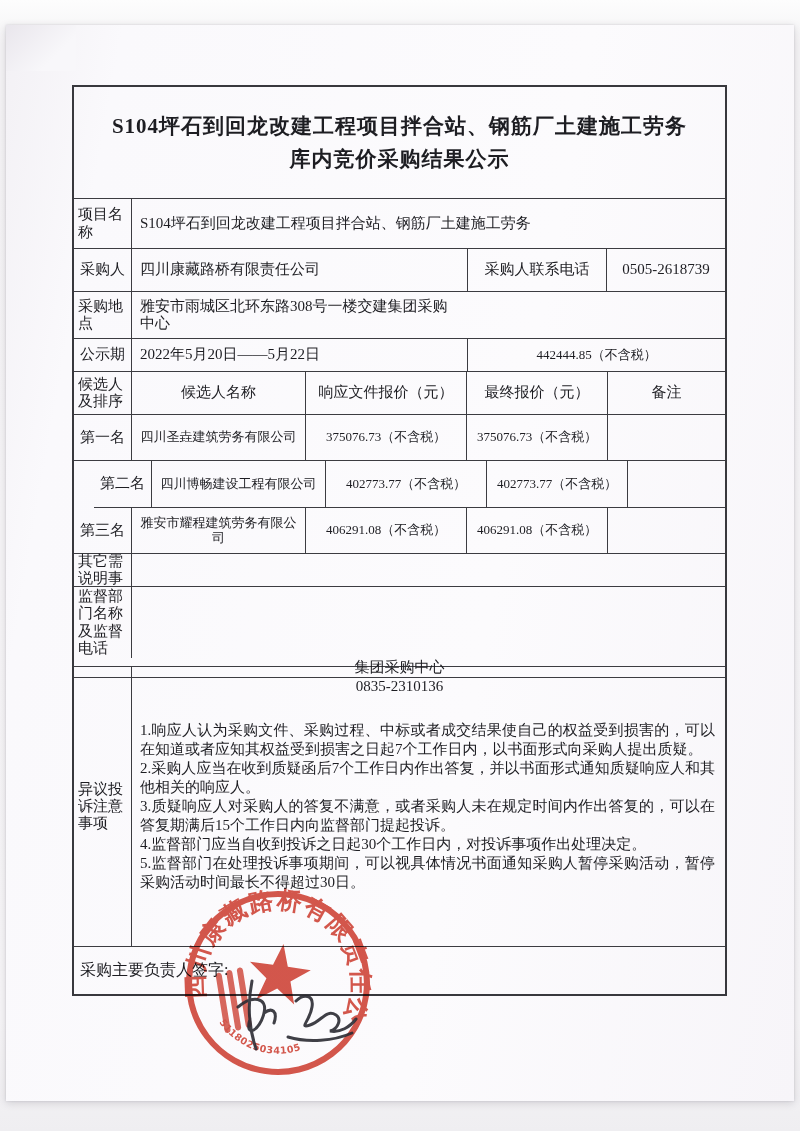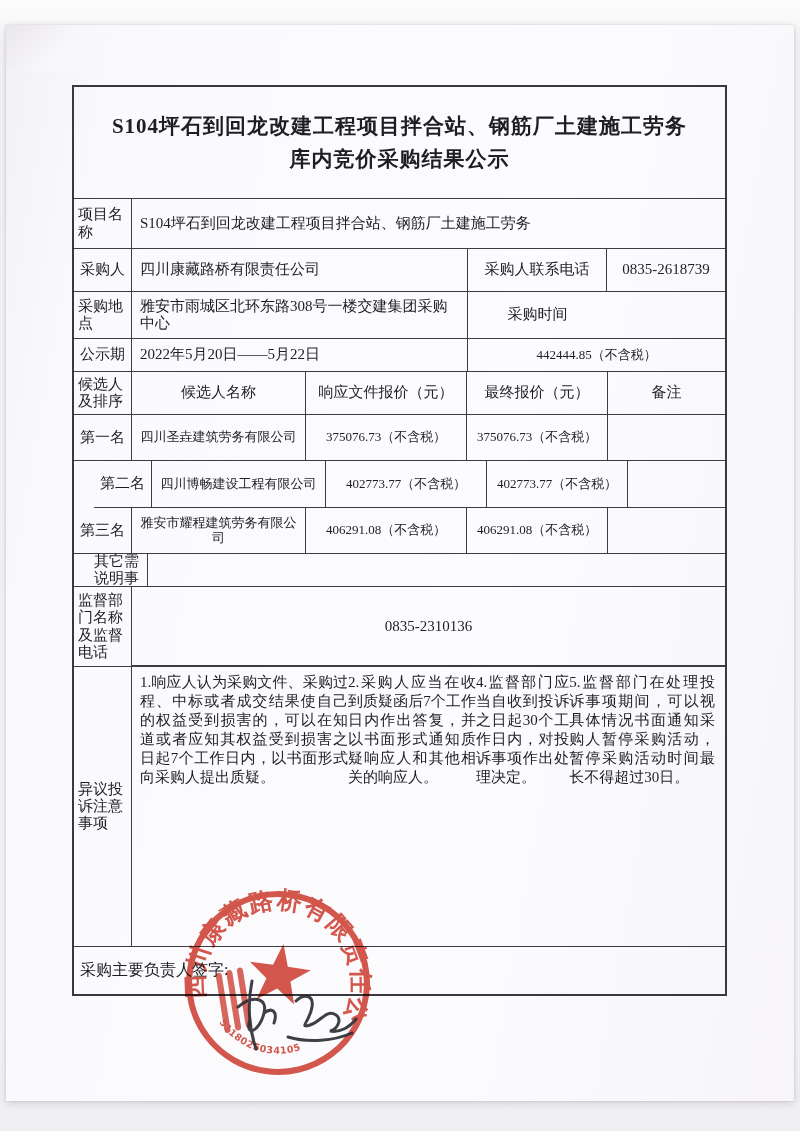--- a/index.html
+++ b/index.html
@@ -32,34 +32,34 @@
   .lft { justify-content:flex-start; text-align:left; padding:1px 8px; }
   .grow { flex:1 1 auto; }
   .title-row { height:112px; flex-direction:column; justify-content:center; align-items:center; }
   .title-line { font-size:21px; font-weight:bold; letter-spacing:1px; line-height:1.55; }
   .h-project { height:50px;font-family:Liberation Serif, serif; }
   .h-purchaser { height:43px; }
   .h-location { height:47px; }
   .h-period { height:33px; }
   .h-cheader { height:43px; }
   .h-cand1 { height:46px; } .h-cand2 { height:47px;margin-left:20px; } .h-cand3 { height:46px; }
-  .h-other { height:33px;padding-left:16px; }
-  .h-superv { height:80px; }
+  .h-other { height:33px; }
+  .h-superv { height:80px;flex-direction:column; }
   .h-objection { height:280px; }
   .h-sign { height:47px; }
   .w-info-val { width:336px; flex:none; }
   .w-info-lbl2 { width:139px; flex:none; }
   .w-name { width:174px; flex:none;font-family:Liberation Serif, serif; }
   .w-bid { width:161px; flex:none; }
   .w-final { width:141px; flex:none;text-align:right; }
   .small { font-size:13px; }
   .superv-stack { flex:1 1 auto; display:flex; flex-direction:column; }
   .superv-stack .sub { flex:1 1 50%; display:flex; align-items:center; justify-content:center; font-size:15px; }
   .superv-stack .sub:first-child { border-bottom:1.5px solid #3c3c41; }
-  .objection-body { flex:1 1 auto; padding:6px 10px 6px 8px; display:flex; flex-direction:row; justify-content:center; }
+  .objection-body { flex:1 1 auto; padding:6px 10px 6px 8px; display:flex; flex-direction:column; justify-content:center; }
   .objection-body p { font-size:15px; line-height:19px; text-align:justify; }
   .sign-cell { width:100%; display:flex; align-items:center; padding-left:6px; font-size:16px; }
   .stamp {
     position:absolute; left:176px; top:862px; width:192px; height:192px;
     transform:rotate(8deg); opacity:.85; mix-blend-mode:multiply; z-index:5;
   }
   .signature { position:absolute; left:212px; top:942px; width:160px; height:100px; z-index:6; }
 </style>
 </head>
 <body>
@@ -76,27 +76,26 @@
 
     <div class="row h-project">
       <div class="cell lbl">项目名称</div>
       <div class="cell lft grow">S104坪石到回龙改建工程项目拌合站、钢筋厂土建施工劳务</div>
     </div>
 
     <div class="row h-purchaser">
       <div class="cell lbl">采购人</div>
       <div class="cell lft w-info-val">四川康藏路桥有限责任公司</div>
       <div class="cell ctr w-info-lbl2">采购人联系电话</div>
-      <div class="cell ctr grow">0835-2618739</div>
+      <div class="cell ctr grow">0505-2618739</div>
     </div>
 
     <div class="row h-location">
       <div class="cell lbl">采购地点</div>
       <div class="cell lft w-info-val">雅安市雨城区北环东路308号一楼交建集团采购中心</div>
-      <div class="cell ctr w-info-lbl2">采购时间</div>
     </div>
 
     <div class="row h-period">
       <div class="cell lbl">公示期</div>
       <div class="cell lft w-info-val">2022年5月20日——5月22日</div>
       <div class="cell ctr grow small">442444.85（不含税）</div>
     </div>
 
     <div class="row h-cheader">
       <div class="cell lbl">候选人及排序</div>
@@ -131,29 +130,31 @@
     </div>
 
     <div class="row h-other">
       <div class="cell lbl">其它需说明事</div>
       <div class="cell lft grow"></div>
     </div>
 
     <div class="row h-superv">
       <div class="cell lbl">监督部门名称及监督电话</div>
       <div class="superv-stack">
+        <div class="sub">集团采购中心</div>
         <div class="sub">0835-2310136</div>
       </div>
     </div>
 
     <div class="row h-objection">
       <div class="cell lbl">异议投诉注意事项</div>
       <div class="objection-body">
         <p>1.响应人认为采购文件、采购过程、中标或者成交结果使自己的权益受到损害的，可以在知道或者应知其权益受到损害之日起7个工作日内，以书面形式向采购人提出质疑。</p>
         <p>2.采购人应当在收到质疑函后7个工作日内作出答复，并以书面形式通知质疑响应人和其他相关的响应人。</p>
+        <p>3.质疑响应人对采购人的答复不满意，或者采购人未在规定时间内作出答复的，可以在答复期满后15个工作日内向监督部门提起投诉。</p>
         <p>4.监督部门应当自收到投诉之日起30个工作日内，对投诉事项作出处理决定。</p>
         <p>5.监督部门在处理投诉事项期间，可以视具体情况书面通知采购人暂停采购活动，暂停采购活动时间最长不得超过30日。</p>
       </div>
     </div>
 
     <div class="row h-sign">
       <div class="sign-cell">采购主要负责人签字:</div>
     </div>
 
   </div>

